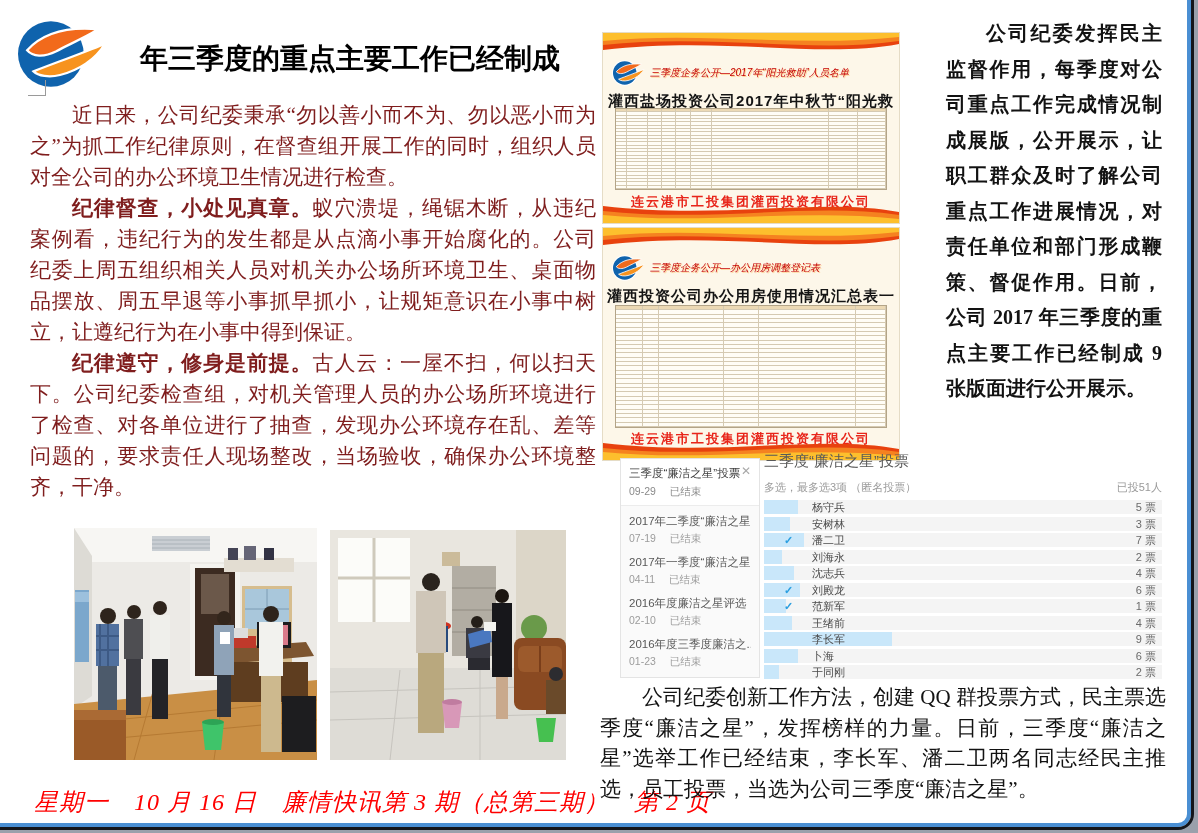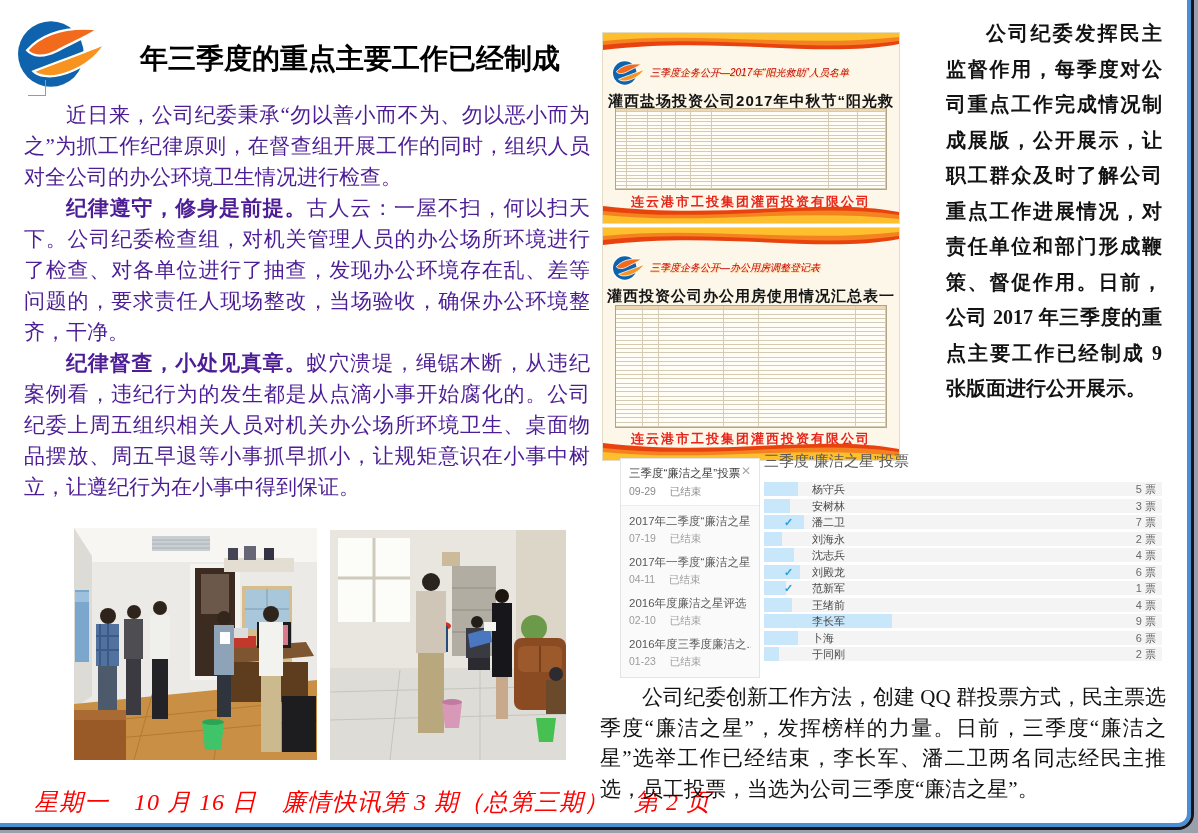--- a/index.html
+++ b/index.html
@@ -9,21 +9,21 @@
          border:3px solid #15161b;border-radius:16px;box-sizing:border-box;
          box-shadow:inset 0 0 0 4px #4a8fd3;}
   .content{position:absolute;left:0;top:0;width:100%;height:100%;}
 
   
   .main-logo{position:absolute;left:12px;top:12px;width:96px;height:84px;}
   .article-title{position:absolute;left:100px;top:40px;width:500px;text-align:center;
      font-family:"Liberation Serif",serif;font-weight:bold;font-size:28px;color:#000;}
   .text-anchor{position:absolute;left:28px;top:80px;width:17px;height:15px;
      border-right:1px solid #9a9a9a;border-bottom:1px solid #9a9a9a;}
-  .article-body{position:absolute;left:24px;top:100px;width:566px;color:#4c1d95;
+  .article-body{position:absolute;left:30px;top:100px;width:566px;color:#7f1d1d;
      font-family:"Liberation Serif",serif;font-size:21px;line-height:31px;text-align:justify;}
   .article-body p{margin:0;text-indent:2em;}
   .photos{position:absolute;left:74px;top:528px;width:500px;height:234px;}
   .photo{position:absolute;top:0;}
   .photo1{left:0;width:243px;height:232px;}
   .photo2{left:256px;width:236px;height:230px;top:2px;}
   .page-footer{position:absolute;left:34px;top:786px;white-space:nowrap;letter-spacing:1px;
      font-family:"Liberation Serif",serif;font-style:italic;font-weight:normal;font-size:24px;color:#fe0000;}
 
   
@@ -57,21 +57,21 @@
   .vh-close{color:#a8a8a8;font-size:12px;line-height:10px;cursor:default;}
   .vh-meta{margin-top:4px;font-size:10.5px;color:#8a8a8a;display:flex;gap:14px;}
   .vh-list{background:#fafafa;padding:2px 8px;height:100%;}
   .vh-item{padding:6px 0 3px;}
   .vh-item-title{font-size:11.5px;color:#585858;white-space:nowrap;overflow:hidden;}
   .vh-item-meta{margin-top:3px;font-size:10.5px;color:#9c9c9c;display:flex;gap:14px;}
 
   .vote-result{position:absolute;left:764px;top:452px;width:398px;}
   .vr-title{font-size:15px;color:#595959;}
   .vr-ruleline{margin-top:9px;display:flex;justify-content:space-between;font-size:11px;color:#9a9a9a;}
-  .vr-list{margin-top:11px;}
+  .vr-list{margin-top:5px;}
   .vr-row{position:relative;height:14px;margin-bottom:2.5px;background:#f4f4f4;}
   .vr-bar{position:absolute;left:0;top:0;bottom:0;background:#c9e7fa;}
   .vr-check{position:absolute;left:20px;top:0;line-height:14px;font-size:11px;font-weight:bold;color:#2b9fe0;}
   .vr-name{position:absolute;left:48px;top:0;line-height:14px;font-size:11px;color:#4a4a4a;}
   .vr-votes{position:absolute;right:6px;top:0;line-height:14px;font-size:11px;color:#6a6a6a;}
 
   
   .right-col{position:absolute;left:946px;top:16px;width:216px;color:#121212;text-align:justify;
      font-family:"Liberation Serif",serif;font-weight:bold;font-size:20px;line-height:35.5px;text-indent:2em;}
   .bottom-article{position:absolute;left:600px;top:682px;width:566px;color:#121212;text-align:justify;
@@ -100,22 +100,22 @@
   <div class="sheet"></div>
   <div class="content">
 
     <svg class="main-logo" viewBox="0 0 104 92">
       <use href="#logo-z"></use>
     </svg>
     <div class="article-title">年三季度的重点主要工作已经制成</div>
     <div class="text-anchor"></div>
     <div class="article-body">
         <p>近日来，公司纪委秉承“勿以善小而不为、勿以恶小而为之”为抓工作纪律原则，在督查组开展工作的同时，组织人员对全公司的办公环境卫生情况进行检查。</p>
+        <p><b>纪律督查，小处见真章。</b>蚁穴溃堤，绳锯木断，从违纪案例看，违纪行为的发生都是从点滴小事开始腐化的。公司纪委上周五组织相关人员对机关办公场所环境卫生、桌面物品摆放、周五早退等小事抓早抓小，让规矩意识在小事中树立，让遵纪行为在小事中得到保证。</p>
         <p><b>纪律遵守，修身是前提。</b>古人云：一屋不扫，何以扫天下。公司纪委检查组，对机关管理人员的办公场所环境进行了检查、对各单位进行了抽查，发现办公环境存在乱、差等问题的，要求责任人现场整改，当场验收，确保办公环境整齐，干净。</p>
-        <p><b>纪律督查，小处见真章。</b>蚁穴溃堤，绳锯木断，从违纪案例看，违纪行为的发生都是从点滴小事开始腐化的。公司纪委上周五组织相关人员对机关办公场所环境卫生、桌面物品摆放、周五早退等小事抓早抓小，让规矩意识在小事中树立，让遵纪行为在小事中得到保证。</p>
       </div>
 
     <div class="photos">
 
       <svg class="photo photo1" viewBox="0 0 243 232" preserveAspectRatio="none">
         <rect width="243" height="232" fill="#eceae6"></rect>
         <rect x="0" y="0" width="243" height="34" fill="#f7f6f3"></rect>
         <rect x="78" y="8" width="58" height="15" fill="#c9ced3"></rect>
         <line x1="78" y1="12" x2="136" y2="12" stroke="#aab2b8" stroke-width="1"></line>
         <line x1="78" y1="16" x2="136" y2="16" stroke="#aab2b8" stroke-width="1"></line>
@@ -698,20 +698,24 @@
               <span>01-23</span>
               <span>已结束</span>
             </div>
           </div>
           <div class="vh-item"></div>
         </div>
     </div>
 
     <div class="vote-result">
       <div class="vr-title">三季度“廉洁之星”投票</div>
+      <div class="vr-ruleline">
+        <span>多选，最多选3项 （匿名投票）</span>
+        <span>已投51人</span>
+      </div>
       <div class="vr-list">
           <div class="vr-row">
             <div class="vr-bar" style="width: 34px;"></div>
             <span class="vr-name">杨守兵</span>
             <span class="vr-votes">5 票</span>
           </div>
           <div class="vr-row">
             <div class="vr-bar" style="width: 26px;"></div>
             <span class="vr-name">安树林</span>
             <span class="vr-votes">3 票</span>

